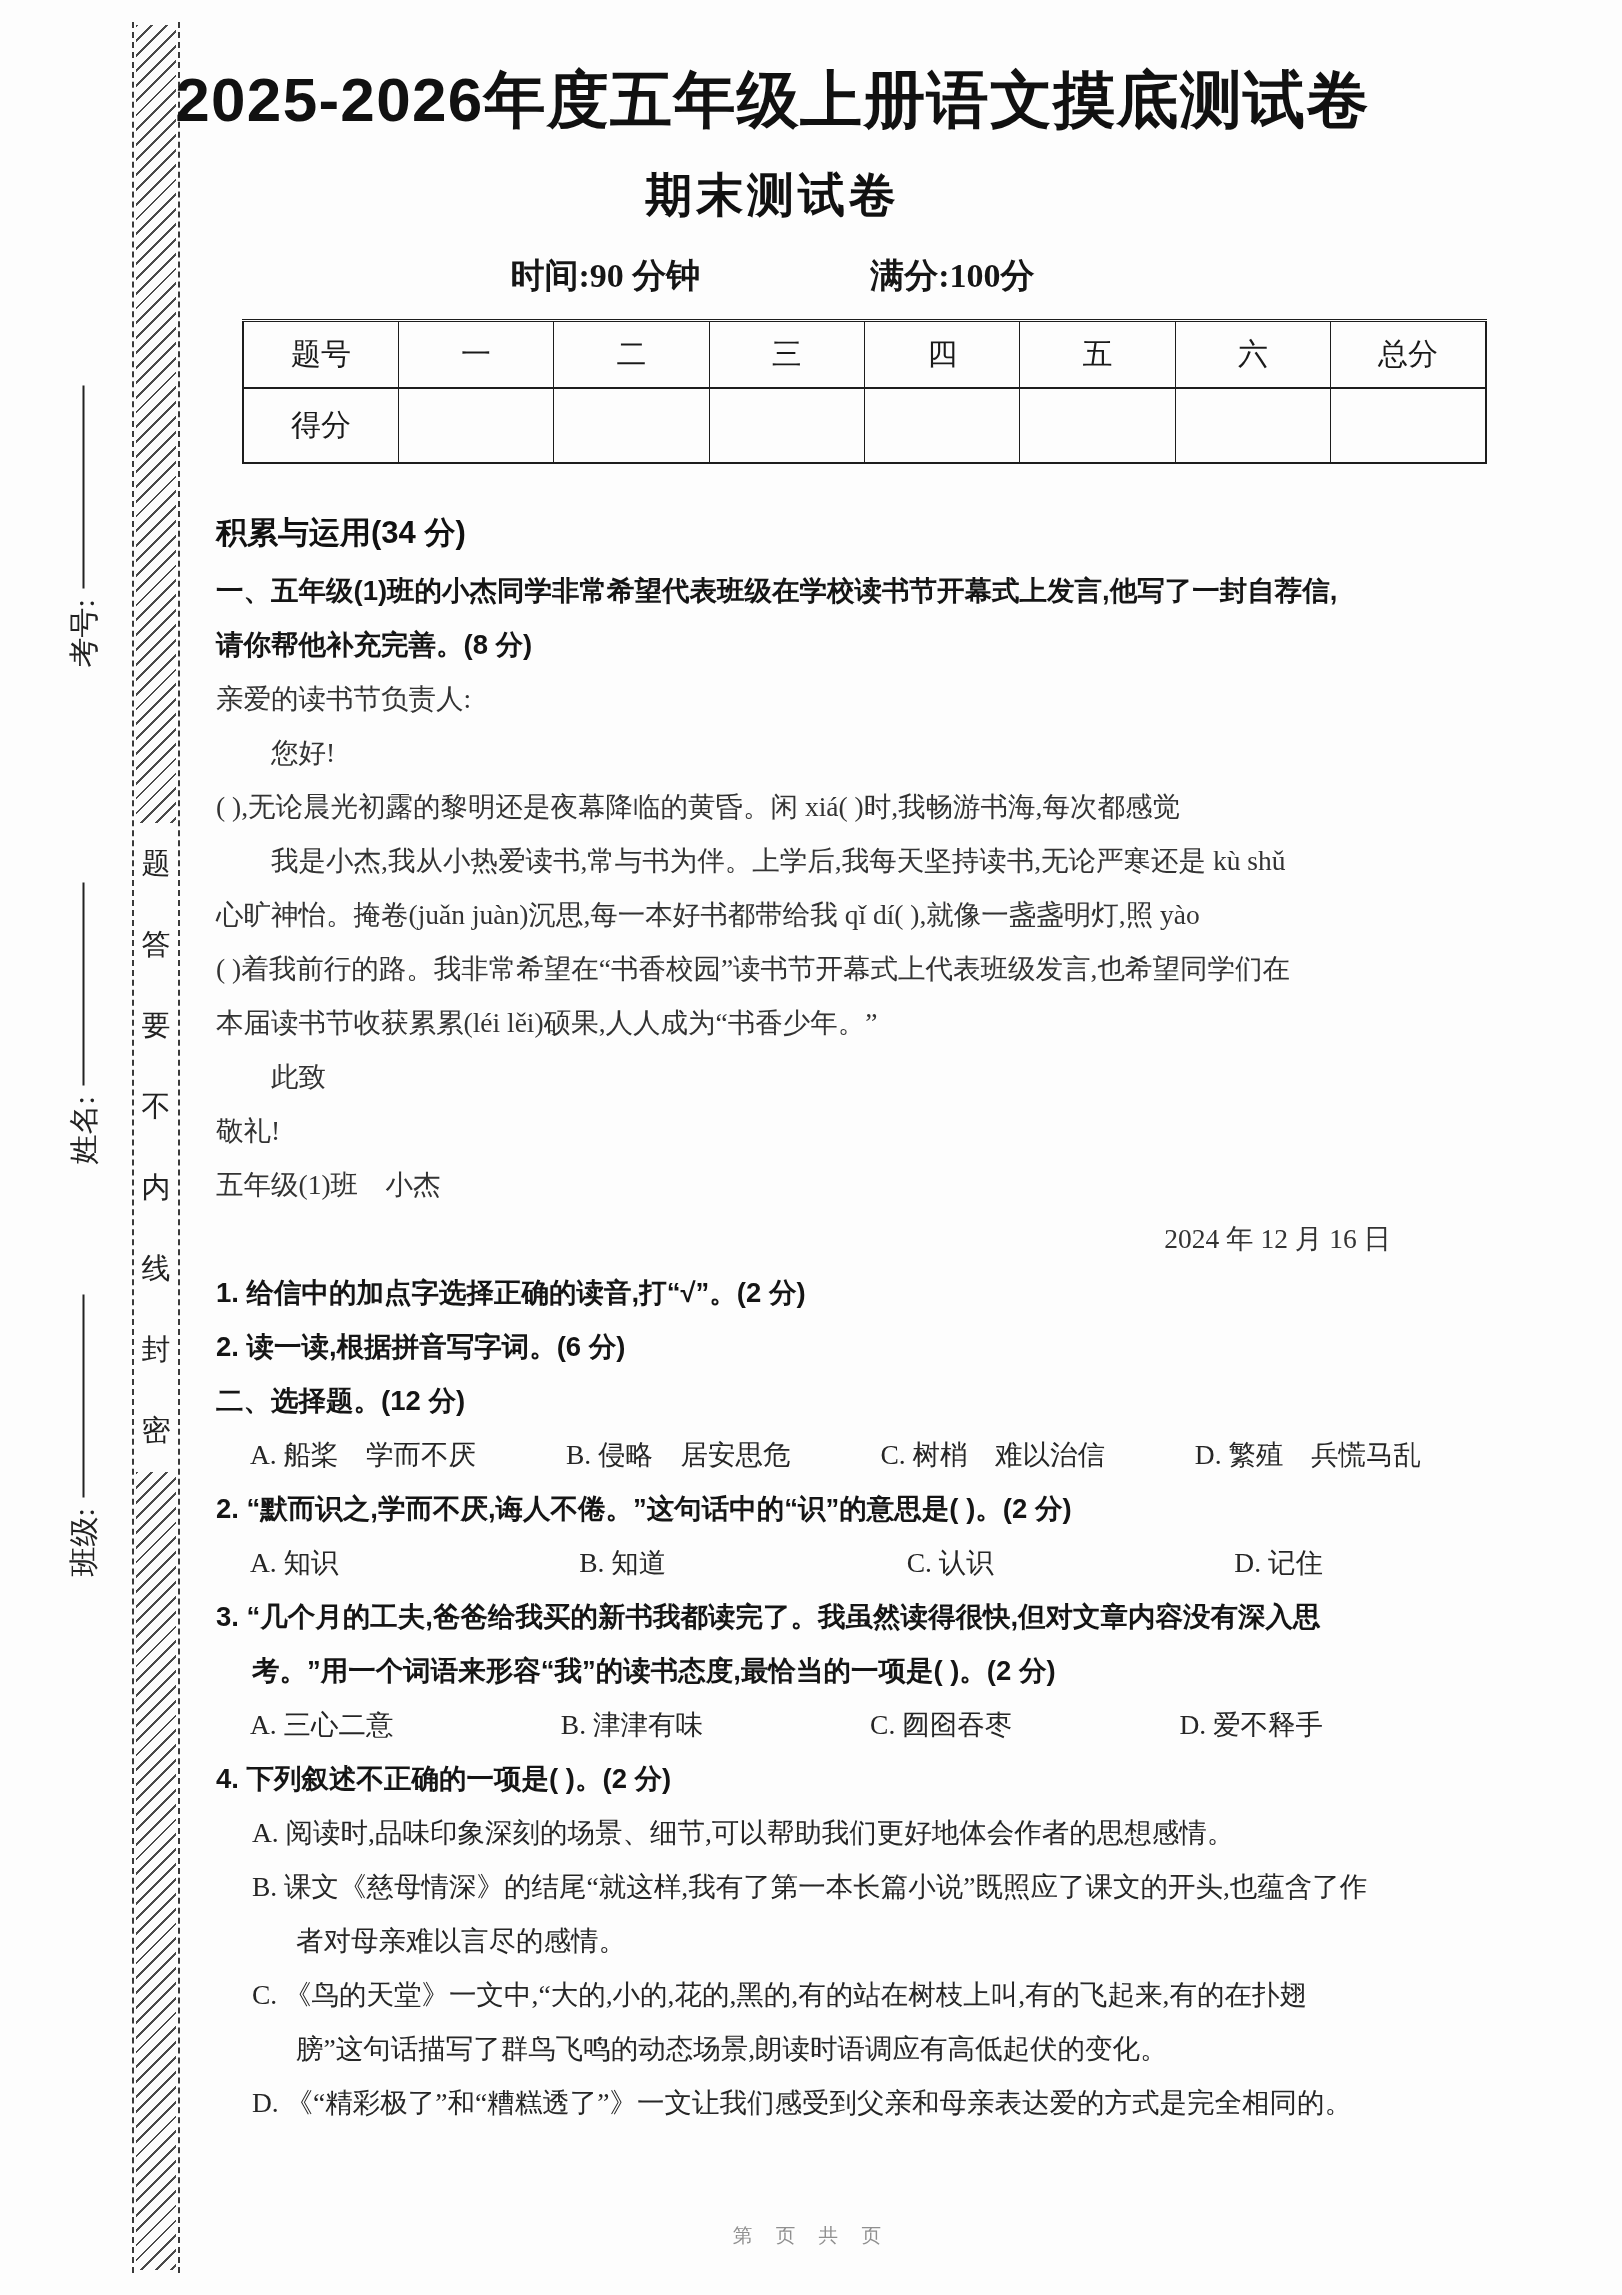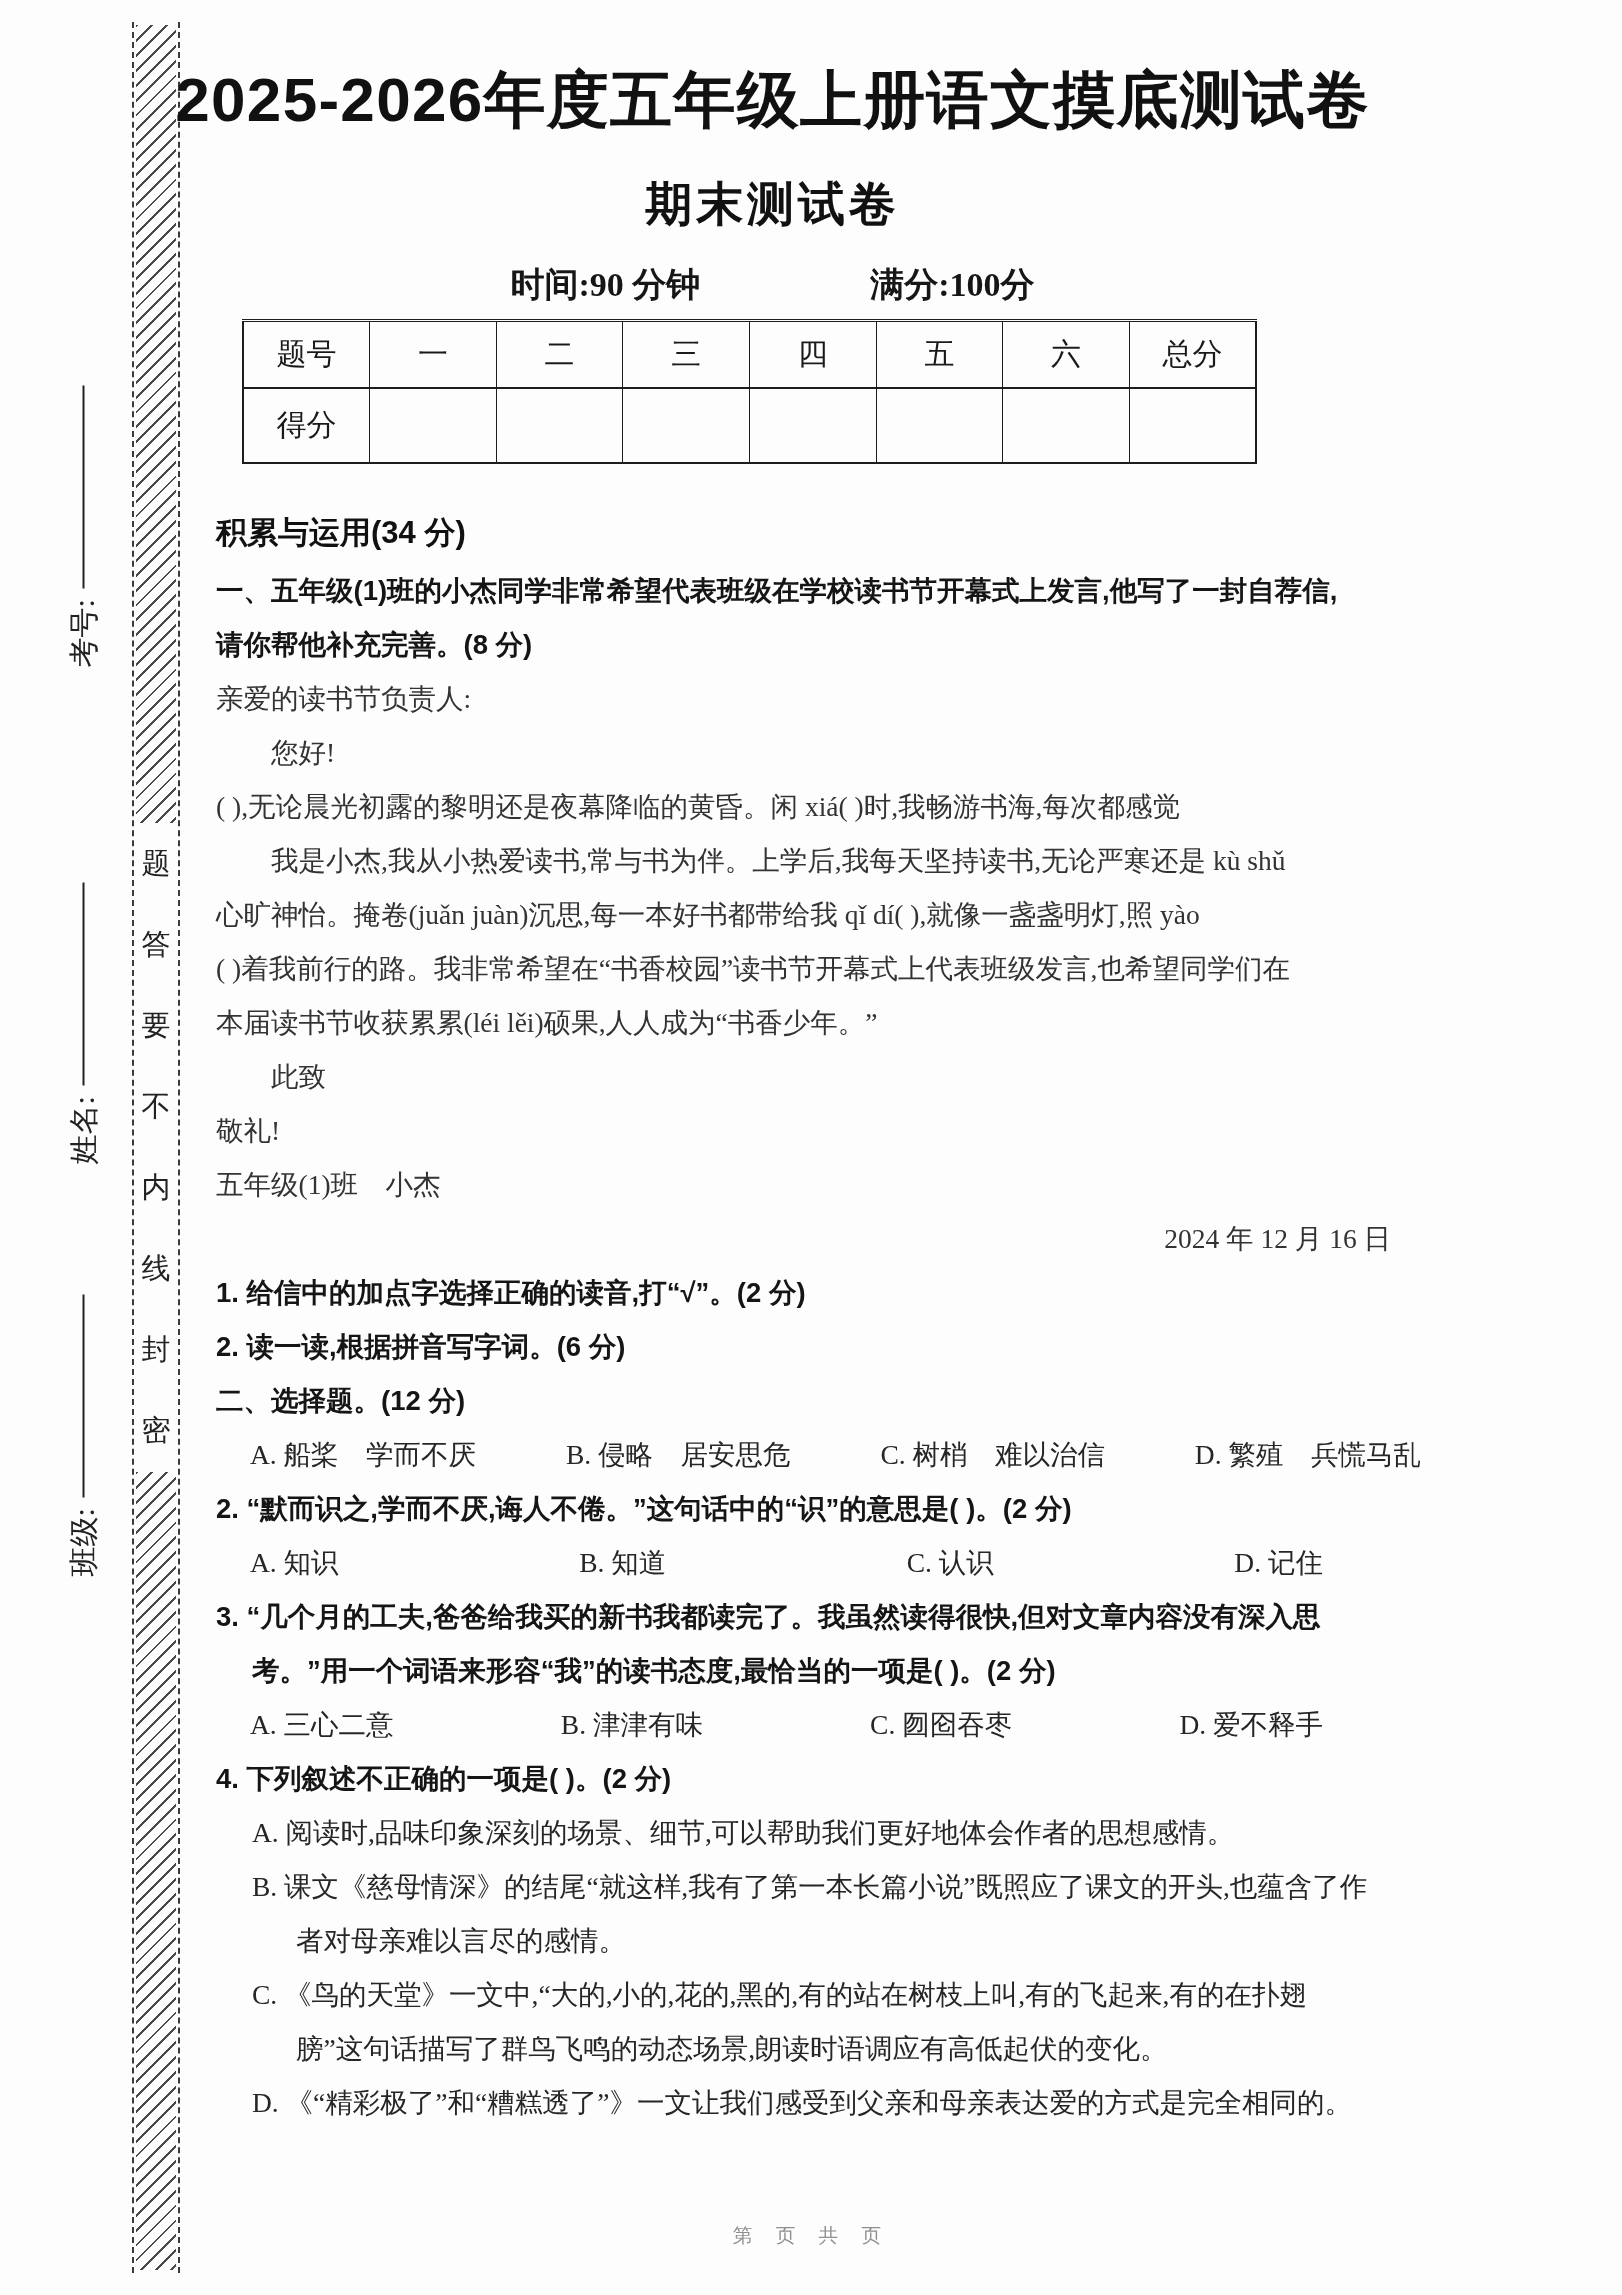--- a/index.html
+++ b/index.html
@@ -39,30 +39,30 @@
   .rot-banji{top:1392px;}
 
   
   .head-block{position:absolute;left:131px;top:58px;width:1283px;text-align:center;}
   .title{
     font-family:"Liberation Sans","DejaVu Sans",sans-serif;
     font-size:62px;font-weight:900;color:#111;letter-spacing:1.3px;margin:0;white-space:nowrap;
   }
   .subtitle{
     font-family:"Liberation Sans","DejaVu Sans",sans-serif;
-    font-size:47px;font-weight:800;color:#111;margin:31px 0 0 0;letter-spacing:3.9px;
+    font-size:47px;font-weight:800;color:#111;margin:22px 0 0 0;letter-spacing:3.9px;
   }
   .info-line{
     margin-top:26px;font-size:34px;font-weight:600;color:#161616;
     display:flex;justify-content:center;gap:170px;white-space:nowrap;
   }
 
   
   .score-table{
-    position:absolute;left:242px;top:319px;width:1015px;
+    position:absolute;left:242px;top:319px;width:1245px;
     border-collapse:collapse;table-layout:fixed;
     font-size:30px;color:#1a1a1a;
   }
   .score-table th,.score-table td{
     border:1.3px solid #1d1d1d;text-align:center;vertical-align:middle;
     font-weight:500;padding:0;
   }
   .score-table{border:2px solid #1d1d1d;border-top:3.9px double #1d1d1d;}
   .score-table thead th{height:65px;border-bottom:2.6px solid #1d1d1d;}
   .score-table tbody td{height:73px;margin-left:48px;}

